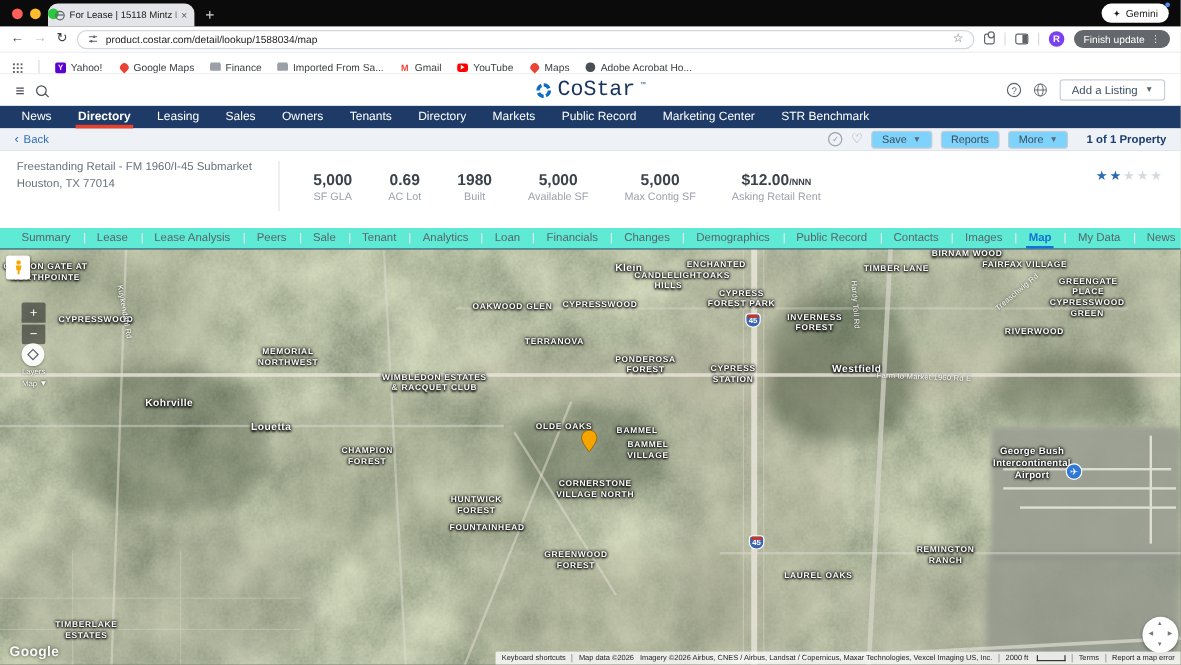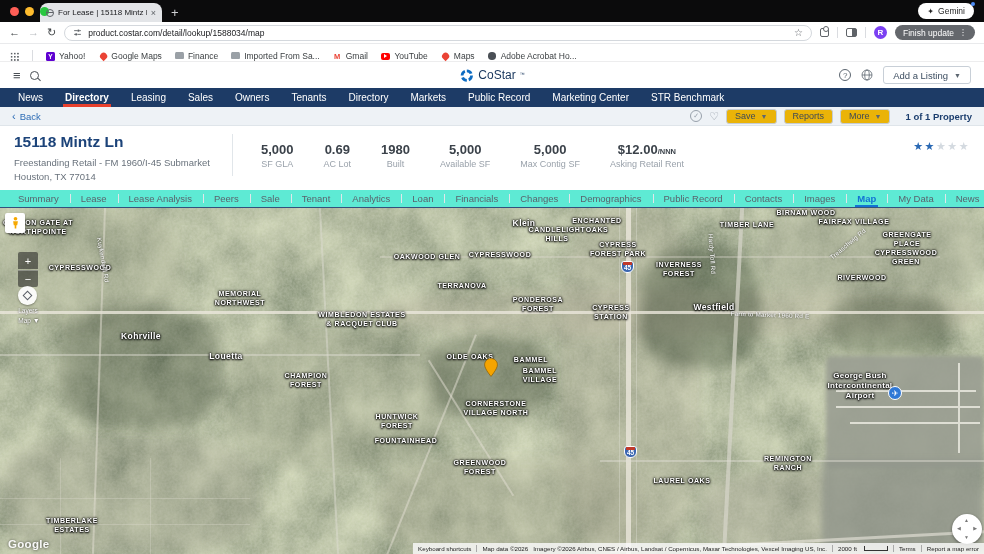--- a/index.html
+++ b/index.html
@@ -50,39 +50,39 @@
   .bmi-youtube{background:#f00;border-radius:2px;width:9.5px;height:7px}
   .bmi-youtube::before{content:"";display:block;margin:auto;border-left:3px solid #fff;border-top:2px solid transparent;border-bottom:2px solid transparent}
   .bmi-adobe::before{content:"";display:block;width:7.5px;height:7.5px;border-radius:50%;background:#4a4f55}
 
   
   .costar-header{height:26px;background:#fff;display:flex;align-items:center;padding:0 13px;position:relative;flex:none}
   .burger{font-size:13px;color:#4a4f55;line-height:1;margin-right:9px}
   .search-ico{width:9px;height:9px;border:1.4px solid #4a4f55;border-radius:50%;position:relative}
   .search-ico::after{content:"";position:absolute;right:-3px;bottom:-2px;width:4px;height:1.4px;background:#4a4f55;transform:rotate(45deg)}
   .logo-center{position:absolute;left:50%;transform:translateX(-50%);display:flex;align-items:center;gap:4px}
-  .logo-text{font-family:Liberation Sans, sans-serif;font-size:12px;color:#17355c}
+  .logo-text{font-family:Liberation Mono, monospace;font-size:18px;color:#17355c}
   .logo-tm{font-size:5px;color:#17355c;align-self:flex-start;margin-top:3px}
   .hdr-right{margin-left:auto;display:flex;align-items:center;gap:10px}
   .help-ico{width:12px;height:12px;border:1.2px solid #5c6670;border-radius:50%;color:#5c6670;font-size:8px;display:flex;align-items:center;justify-content:center}
   .addlisting{border:1px solid #c8cfd7;border-radius:3px;height:18px;padding:0 9px;font-size:9.5px;color:#3c4d60;display:flex;align-items:center;gap:6px;background:#fff}
   .chev{font-size:7px;color:#5c6670;line-height:1}
 
   .mainnav{height:19px;background:#1d3b66;display:flex;align-items:stretch;padding-left:7px;flex:none}
   .nav-item{color:#fff;font-size:10px;padding:0 11px;display:flex;align-items:center;position:relative;white-space:nowrap}
   .nav-item.active{font-weight:bold}
   .nav-item.active::after{content:"";position:absolute;left:9px;right:9px;bottom:0;height:3px;background:#e8402d}
 
   .subbar{height:19px;background:#eef2f6;border-bottom:1px solid #dfe5ea;display:flex;align-items:center;padding:0 12px;gap:6px;flex:none}
   .back{color:#2e6db6;font-size:9.5px;display:flex;gap:4px;align-items:center}
   .back-chev{font-size:11px;line-height:1}
   .sub-right{margin-left:auto;display:flex;align-items:center;gap:7px}
   .oicon{color:#98a1ab;font-size:11px;line-height:1}
   .check-circle{width:12px;height:12px;border:1.2px solid #98a1ab;border-radius:50%;color:#98a1ab;font-size:7px;display:flex;align-items:center;justify-content:center}
-  .sbtn{border:1px solid #c5ccd4;background:#eab308;border-radius:3px;height:15px;padding:0 8px;font-size:9px;color:#3e4a57;display:flex;align-items:center;gap:5px}
+  .sbtn{border:1px solid #c5ccd4;background:#7dd3fc;border-radius:3px;height:15px;padding:0 8px;font-size:9px;color:#3e4a57;display:flex;align-items:center;gap:5px}
   .count{font-size:9.5px;font-weight:bold;color:#1c3e6e;margin-left:8px}
 
   
   .prop-header{height:64px;background:#fff;display:flex;padding:7px 14px 0;flex:none}
   .prop-left{width:206px;flex:none}
   .prop-title{font-size:15.5px;font-weight:bold;color:#1c4379;margin-bottom:5px}
   .prop-sub{font-size:9.5px;color:#69727c;line-height:1.45}
   .stats{display:flex;gap:30px;border-left:1px solid #e1e6ea;margin-left:12px;padding-left:28px;align-items:center;height:42px;margin-top:1px}
   .stat{text-align:center;white-space:nowrap}
   .stat-value{font-size:13px;color:#3b424a;font-weight:bold}
@@ -280,21 +280,20 @@
       <div class="sbtn">
         <span>More</span>
         <span class="chev">▼</span>
       </div>
       <span class="count">1 of 1 Property</span>
     </div>
   </div>
 
   <div class="prop-header">
     <div class="prop-left">
-      <div class="prop-title">15118 Mintz Ln</div>
       <div class="prop-sub">
         <div>Freestanding Retail - FM 1960/I-45 Submarket</div>
         <div>Houston, TX 77014</div>
       </div>
     </div>
     <div class="stats" id="stats-list">
         <div class="stat">
           <div class="stat-value">5,000</div>
           <div class="stat-label">SF GLA</div>
         </div>

